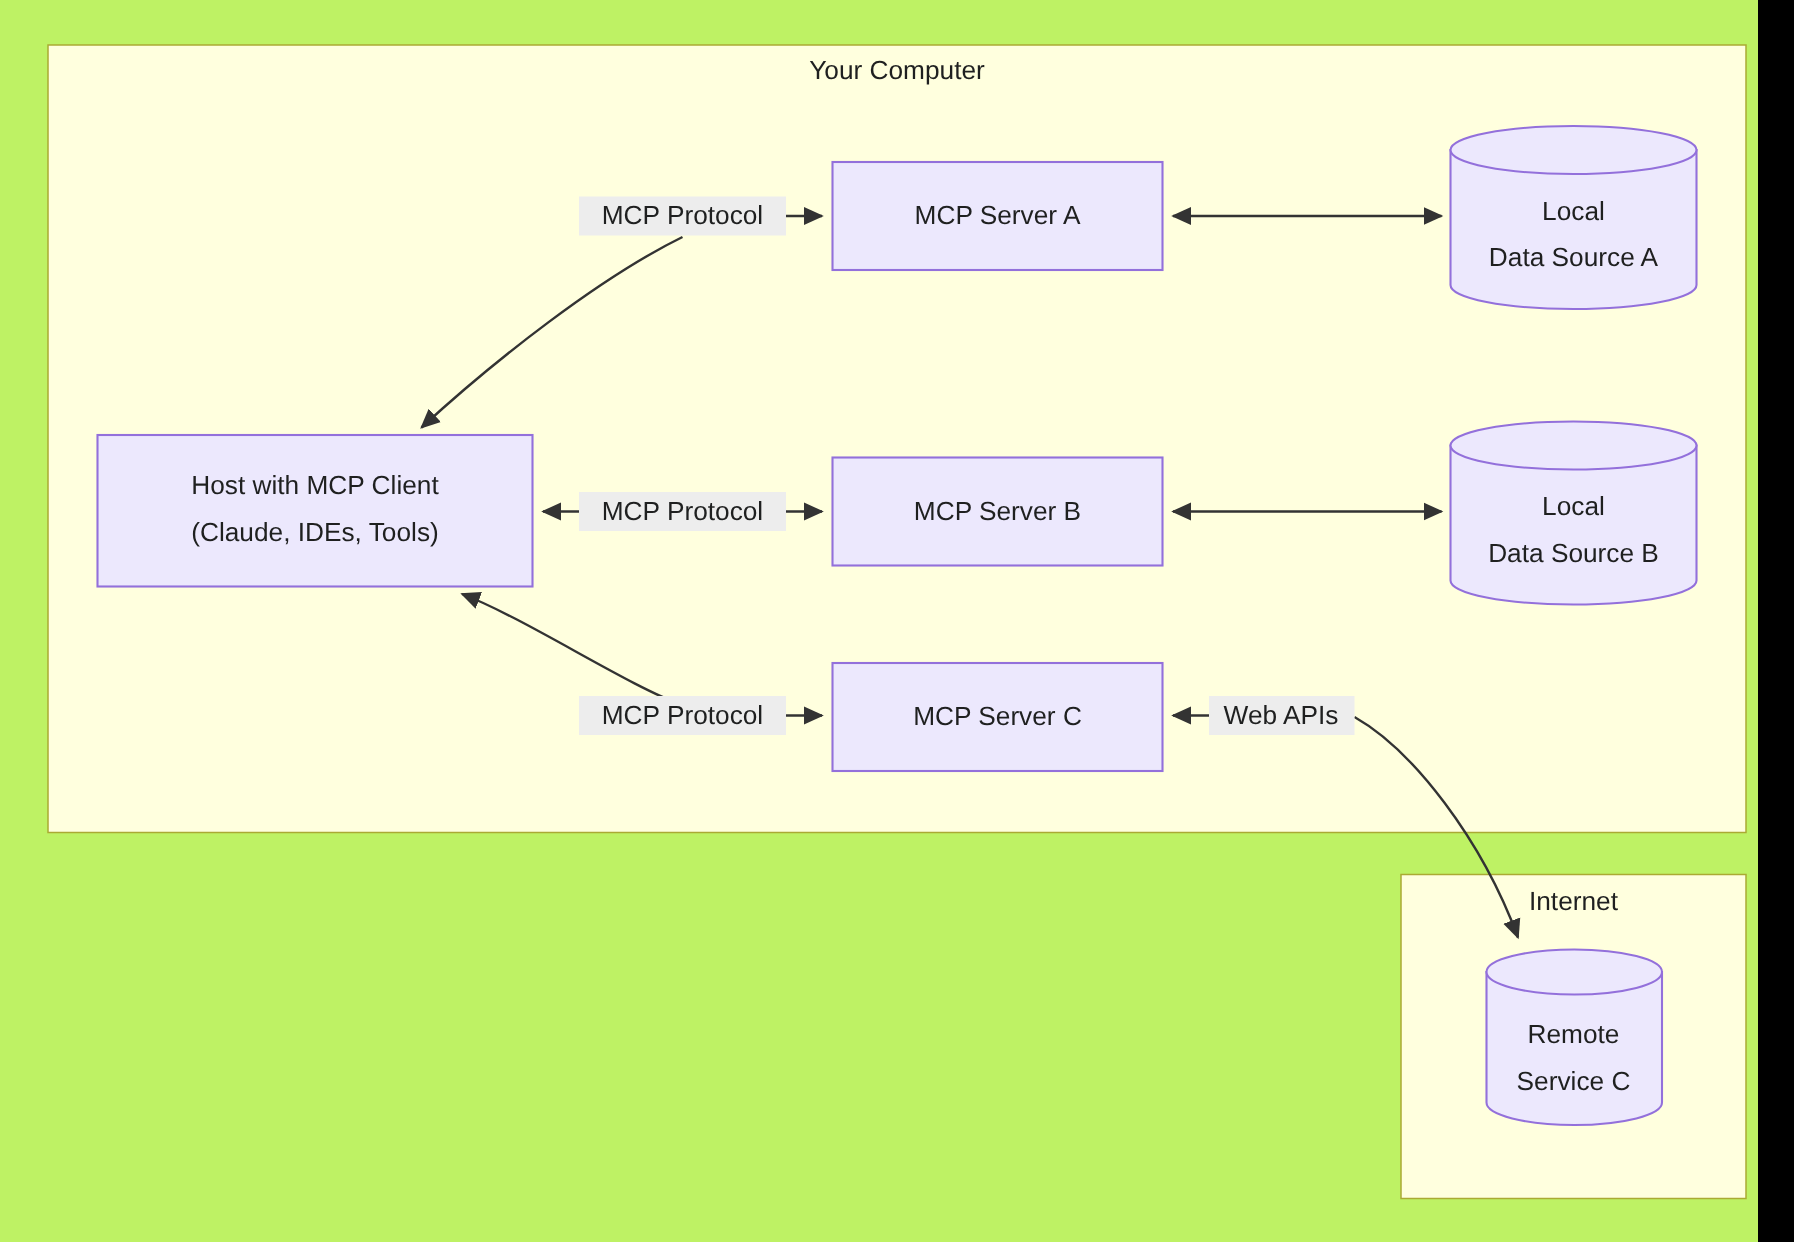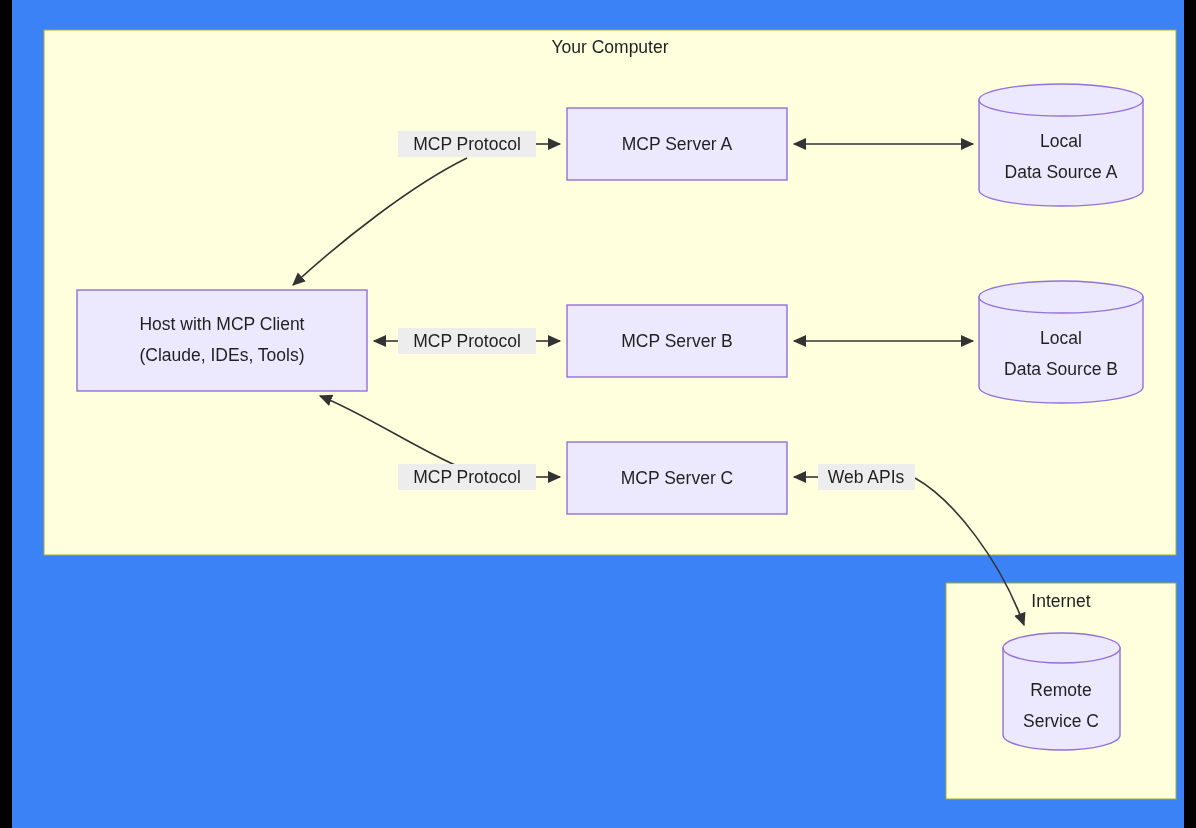--- a/index.html
+++ b/index.html
@@ -10,22 +10,21 @@
   body {
     width: 1196px;
     height: 828px;
     font-family: "Liberation Sans", sans-serif;
     overflow: hidden;
   }
   #stage {
     position: relative;
     width: 1172px;
     height: 828px;
-    background: #3b82f6;
-    margin-left: 12px;
+    background: #bef264;
   }
   svg#diagram {
     position: absolute;
     left: 0;
     top: 0;
     width: 1196px;
     height: 828px;
     display: block;
   }
   .subgraph-rect {

